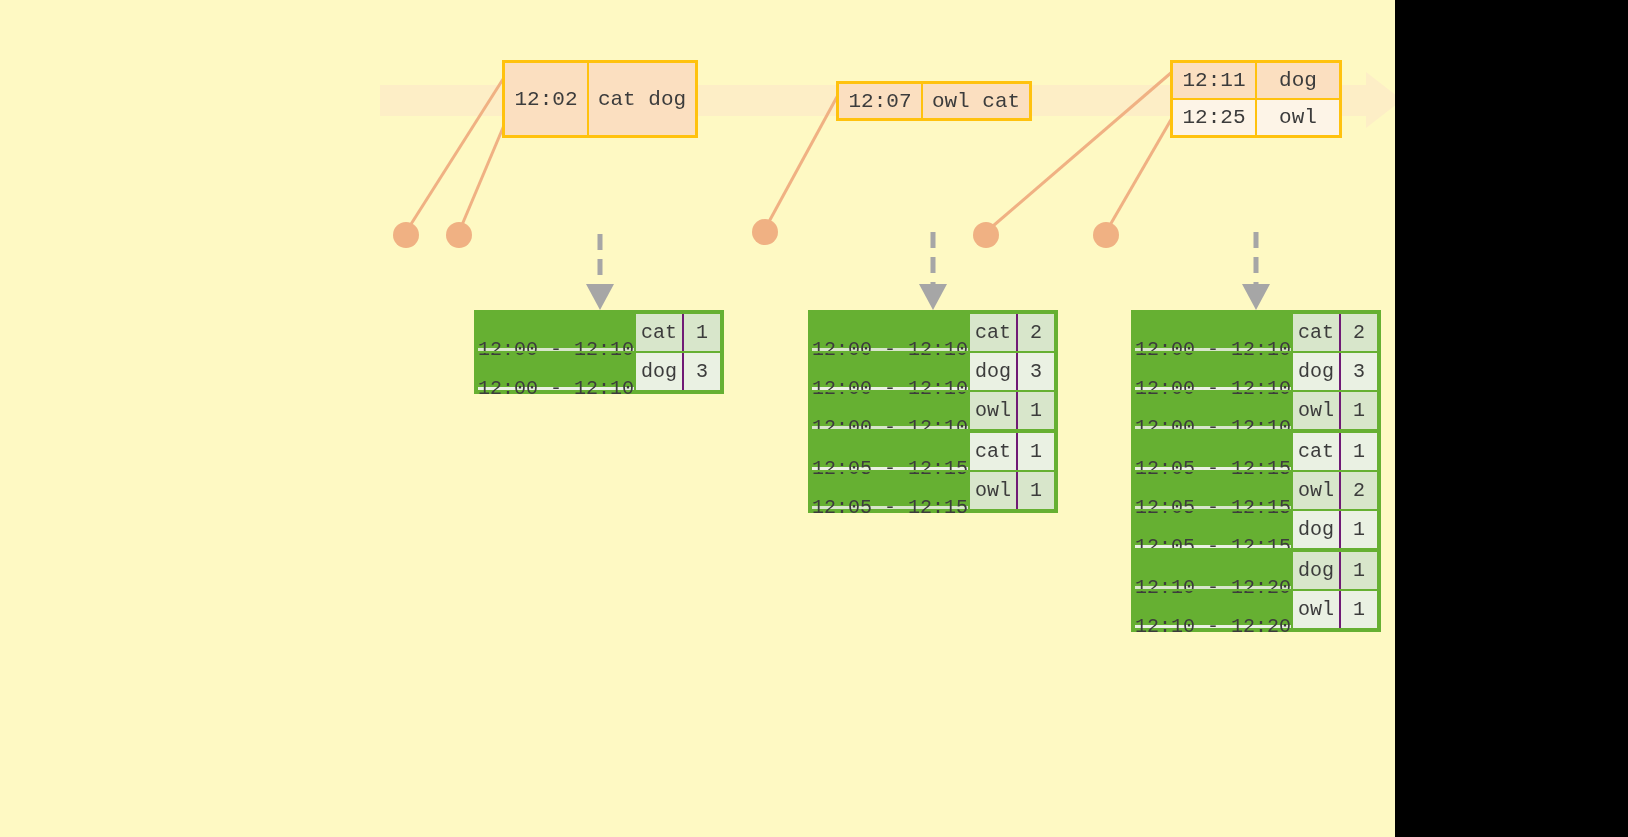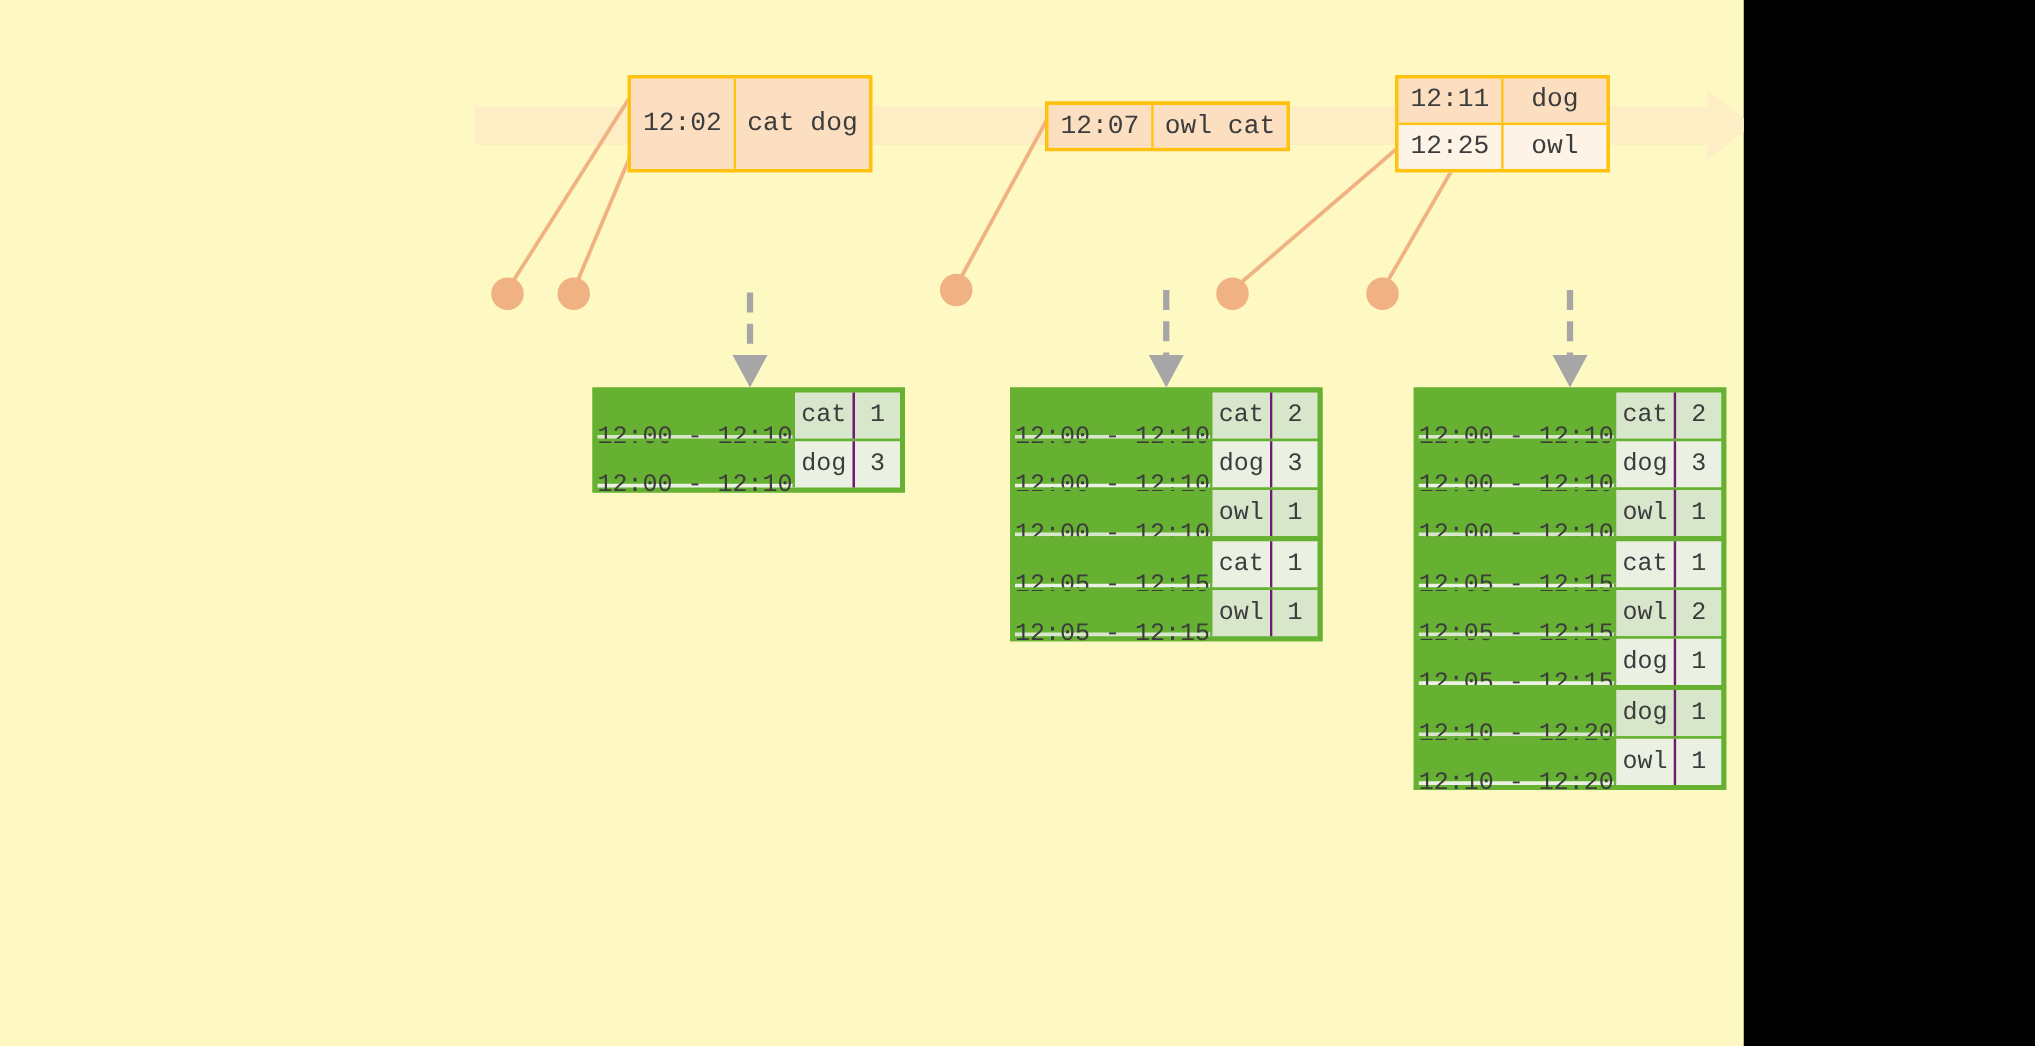--- a/index.html
+++ b/index.html
@@ -165,21 +165,21 @@
     </div>
   </div>
 
   <div class="event-box" style="left:836px; top:81px; width:196px; height:40px;">
     <div class="event-row shade">
       <div class="event-cell time">12:07</div>
       <div class="event-cell payload">owl cat</div>
     </div>
   </div>
 
-  <div class="event-box" style="left:1116px; top:60px; width:172px; height:78px;">
+  <div class="event-box" style="left:1170px; top:60px; width:172px; height:78px;">
     <div class="event-row shade">
       <div class="event-cell time">12:11</div>
       <div class="event-cell payload">dog</div>
     </div>
     <div class="event-row">
       <div class="event-cell time">12:25</div>
       <div class="event-cell payload">owl</div>
     </div>
   </div>
 

